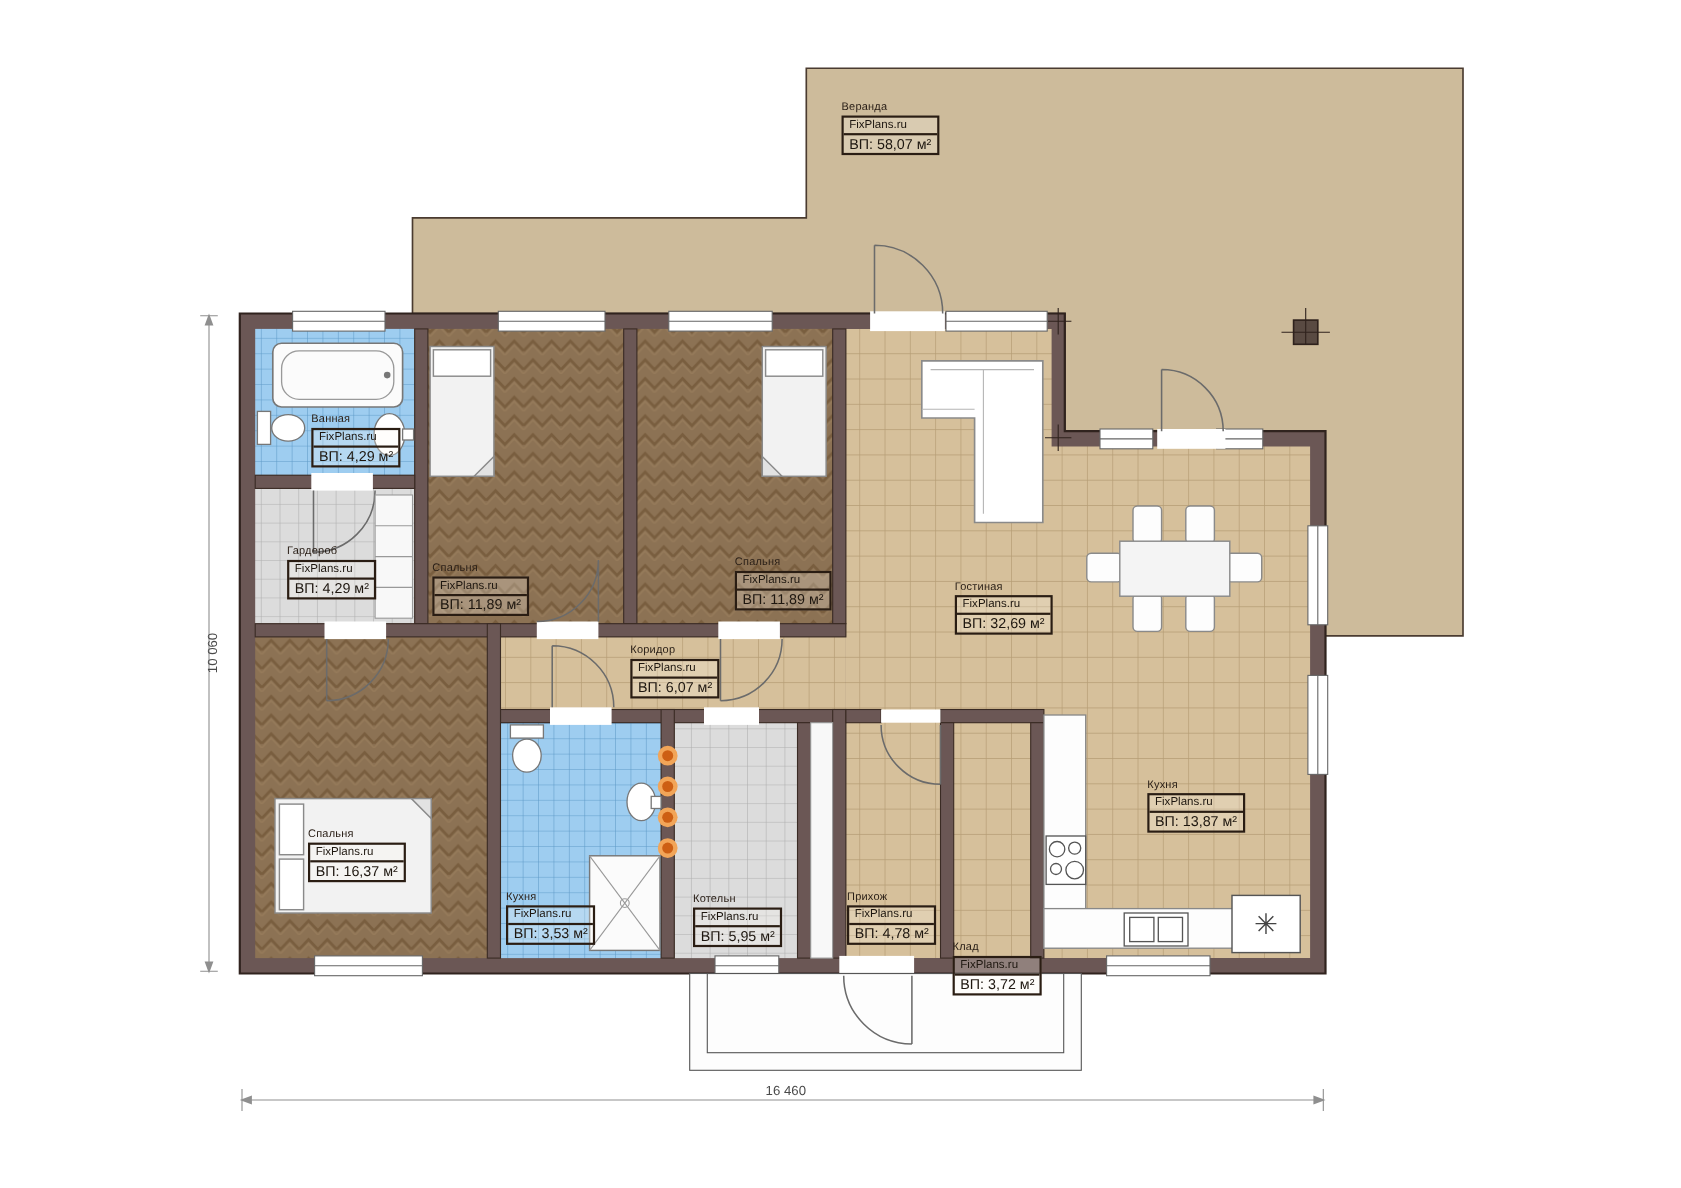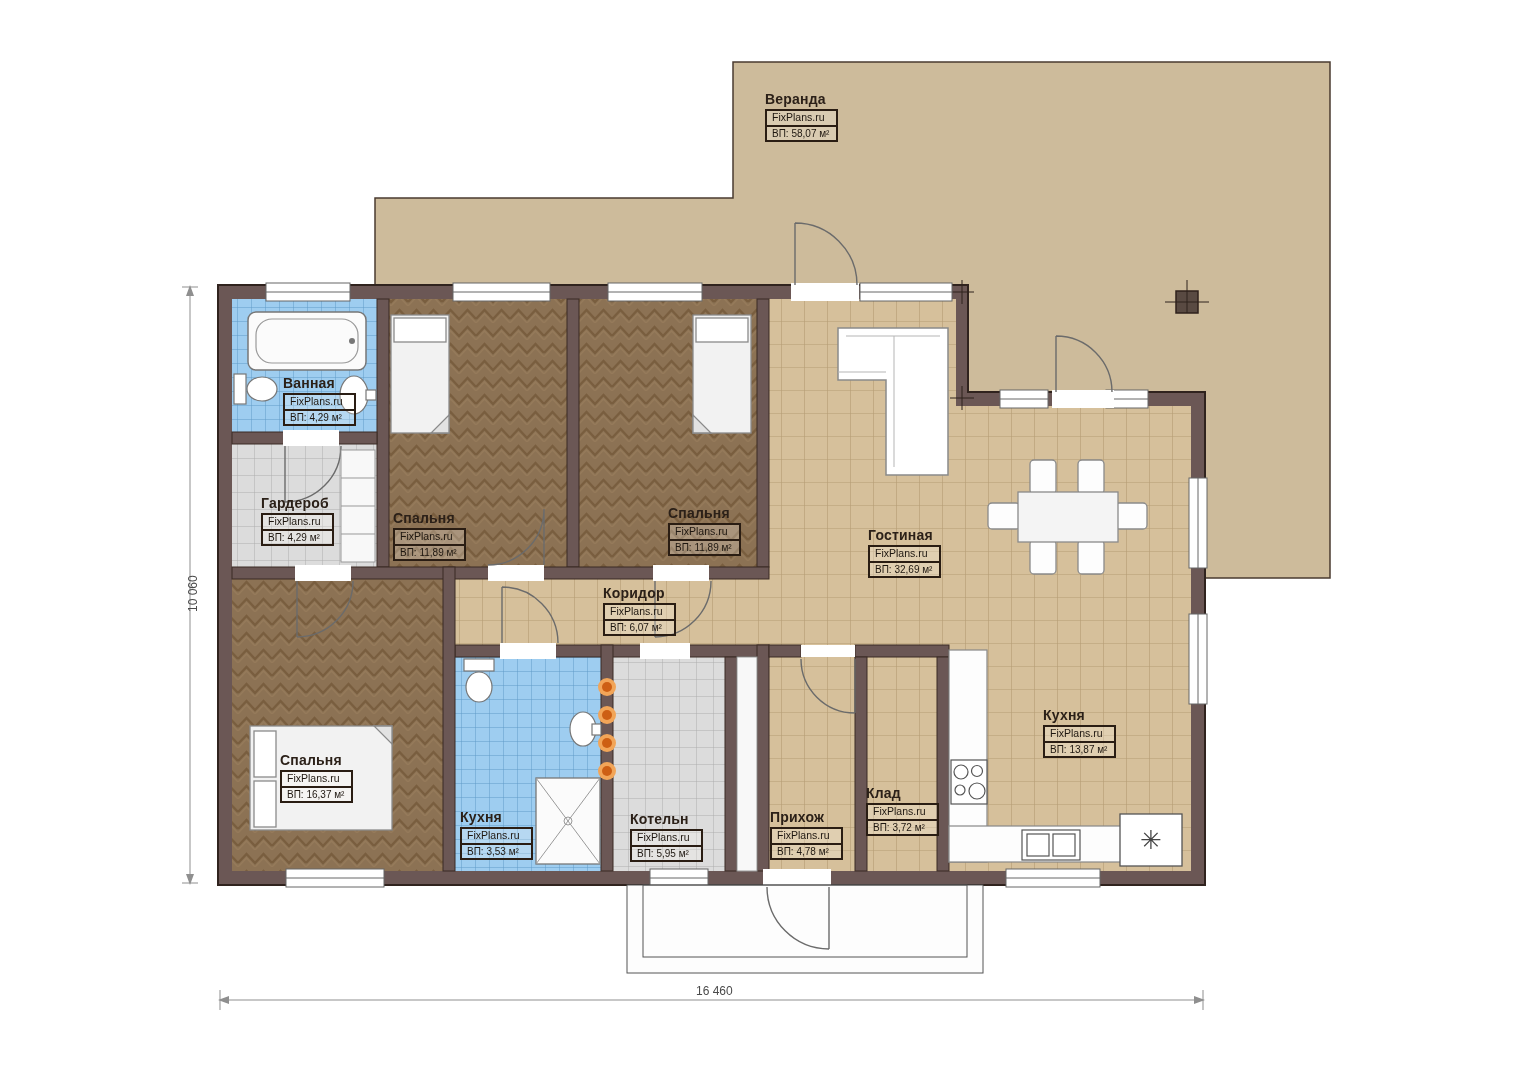--- a/index.html
+++ b/index.html
@@ -1,23 +1,23 @@
 <!DOCTYPE html>
 <html><head>
 <meta charset="utf-8">
 <style>
   html,body{margin:0;padding:0;background:#ffffff;}
   body{width:1528px;height:1080px;font-family:"Liberation Sans",sans-serif;}
   .stage{position:relative;width:1528px;height:1080px;background:#fff;overflow:hidden;}
   .stage > svg{position:absolute;left:0;top:0;}
   .room-label{position:absolute;z-index:5;color:#241a12;line-height:1.1;}
-  .room-name{font-size:14px;font-weight:bold;margin-bottom:2px;letter-spacing:.2px;color:#2b2018;}
+  .room-name{font-size:10px;font-weight:normal;margin-bottom:2px;letter-spacing:.2px;color:#2b2018;}
   .room-box{display:inline-block;border:2px solid #2a1d13;background:rgba(255,252,244,0.25);}
   .room-brand{font-size:10.5px;padding:1px 11px 1px 5px;border-bottom:2px solid #2a1d13;white-space:nowrap;color:#1e1710;}
-  .room-area{font-size:10px;padding:1px 5px;white-space:nowrap;color:#1e1710;}
+  .room-area{font-size:13px;padding:1px 5px;white-space:nowrap;color:#1e1710;}
   .dim-label{position:absolute;font-size:12px;color:#4a4a4a;z-index:4;white-space:nowrap;}
   .dim-label.vert{transform:rotate(-90deg);transform-origin:left top;}
 </style>
 </head>
 <body>
 
 <div class="stage">
 
 <svg width="1528" height="1080" viewBox="0 0 1528 1080">
   <defs>
@@ -277,21 +277,21 @@
 </div>
 
 <div class="room-label" style="left:868px;top:528px">
   <div class="room-name">Гостиная</div>
   <div class="room-box">
     <div class="room-brand">FixPlans.ru</div>
     <div class="room-area">ВП: 32,69 м²</div>
   </div>
 </div>
 
-<div class="room-label" style="left:603px;top:586px">
+<div class="room-label" style="left:573px;top:586px">
   <div class="room-name">Коридор</div>
   <div class="room-box">
     <div class="room-brand">FixPlans.ru</div>
     <div class="room-area">ВП: 6,07 м²</div>
   </div>
 </div>
 
 <div class="room-label" style="left:280px;top:753px">
   <div class="room-name">Спальня</div>
   <div class="room-box">
@@ -317,21 +317,21 @@
 </div>
 
 <div class="room-label" style="left:770px;top:810px">
   <div class="room-name">Прихож</div>
   <div class="room-box">
     <div class="room-brand">FixPlans.ru</div>
     <div class="room-area">ВП: 4,78 м²</div>
   </div>
 </div>
 
-<div class="room-label" style="left:866px;top:786px">
+<div class="room-label" style="left:866px;top:856px">
   <div class="room-name">Клад</div>
   <div class="room-box">
     <div class="room-brand">FixPlans.ru</div>
     <div class="room-area">ВП: 3,72 м²</div>
   </div>
 </div>
 
 <div class="room-label" style="left:1043px;top:708px">
   <div class="room-name">Кухня</div>
   <div class="room-box">

